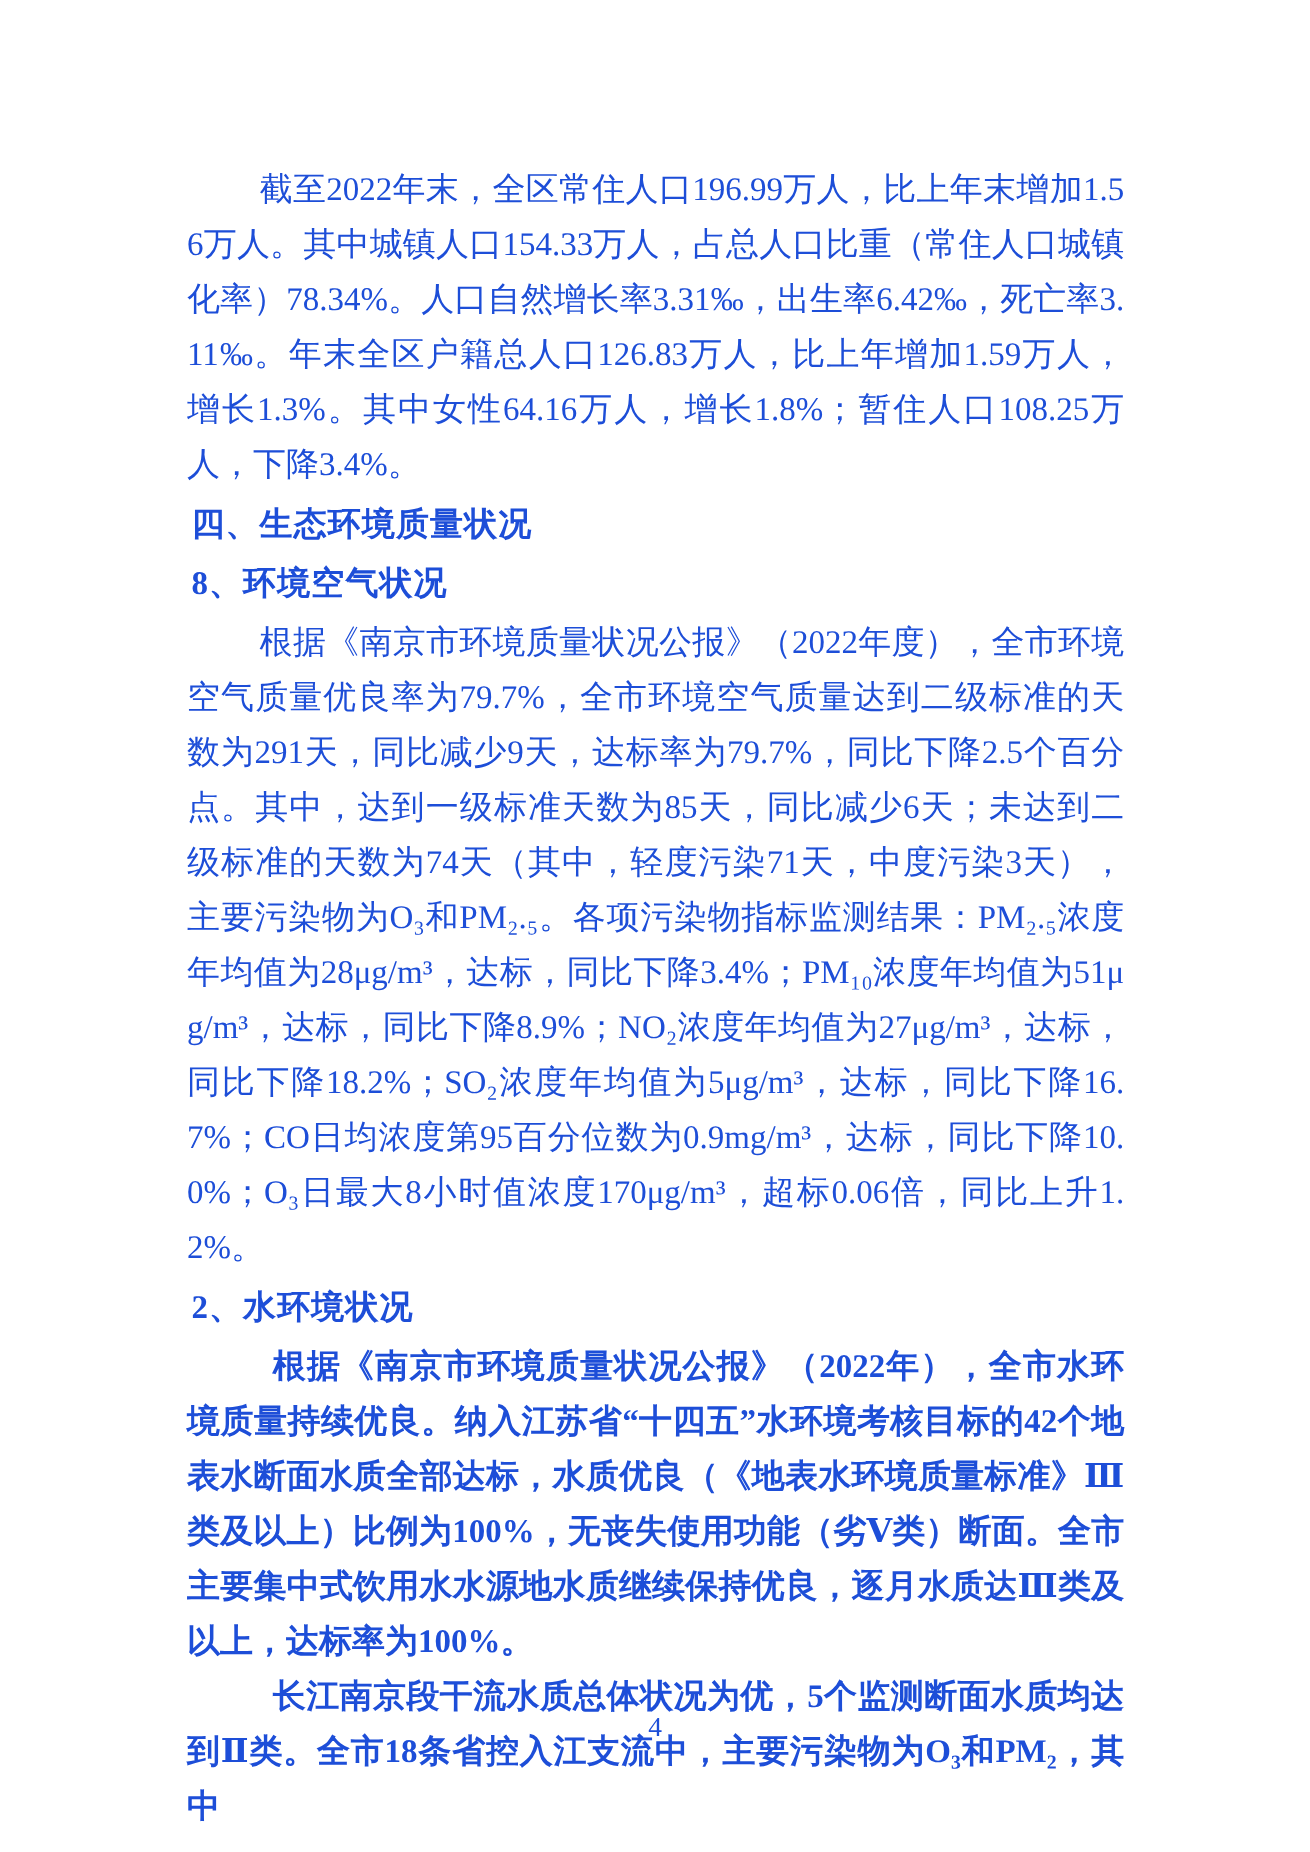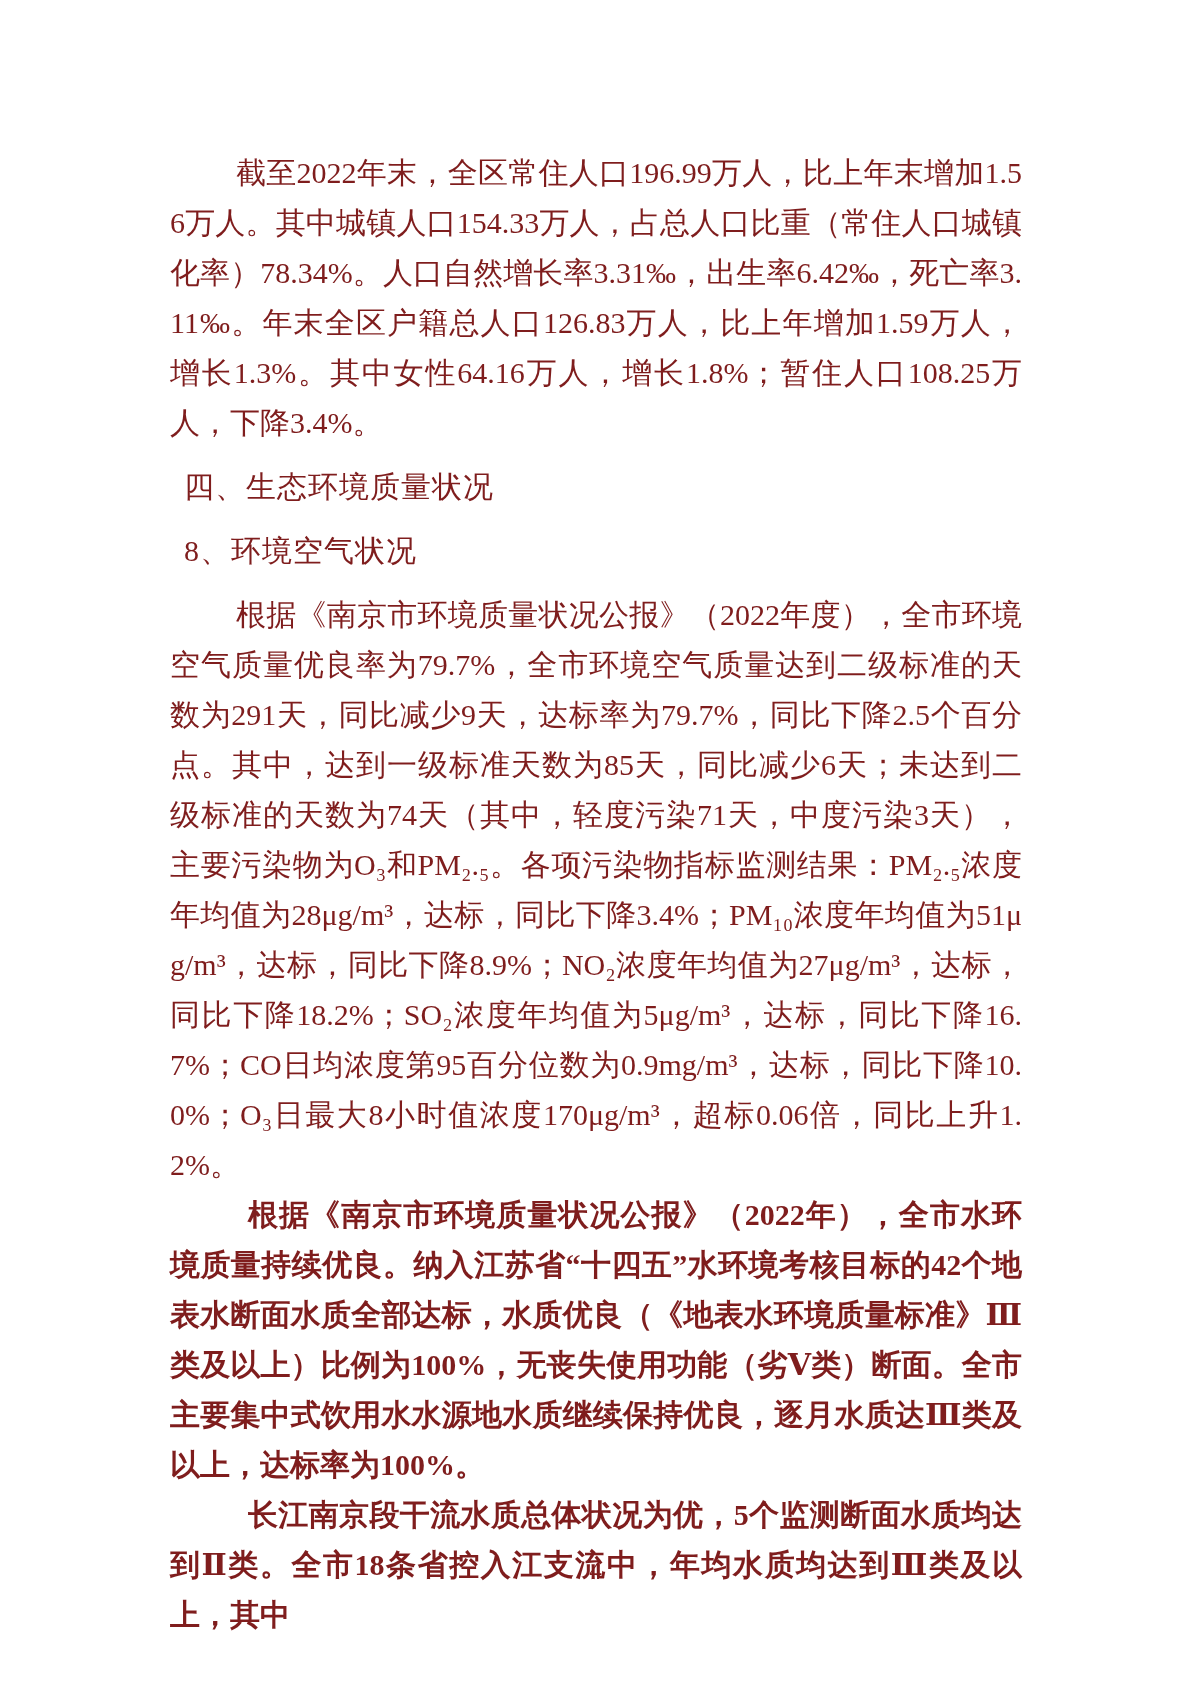--- a/index.html
+++ b/index.html
@@ -8,38 +8,38 @@
     background: #ffffff;
   }
   .page {
     position: relative;
     width: 1191px;
     height: 1684px;
     background: #ffffff;
     box-sizing: border-box;
     padding: 148px 169px 0 170px;
     font-family: "Liberation Serif", "DejaVu Serif", serif;
-    color: #7f1d1d;
+    color: #1d4ed8;
     font-size: 30px;
     line-height: 50px;
     text-align: justify;
   }
   .para {
     margin: 0;
     text-indent: 2.2em;
     word-break: break-all;
   }
   .para.indent-lg {
     text-indent: 2.6em;
     font-weight: bold;
   }
   .heading {
-    margin: 14px;
+    margin: 4px;
     font-size: 30px;
-    font-weight: normal;
+    font-weight: bold;
     line-height: 50px;
     text-align: left;
     text-indent: 0;
     letter-spacing: 1px;
   }
   .page-number {
     position: absolute;
     left: 0;
     right: 0;
     top: 1556px;
@@ -55,20 +55,21 @@
 <div class="page">
 
   <p class="para">截至2022年末，全区常住人口196.99万人，比上年末增加1.56万人。其中城镇人口154.33万人，占总人口比重（常住人口城镇化率）78.34%。人口自然增长率3.31‰，出生率6.42‰，死亡率3.11‰。年末全区户籍总人口126.83万人，比上年增加1.59万人，增长1.3%。其中女性64.16万人，增长1.8%；暂住人口108.25万人，下降3.4%。</p>
 
   <h2 class="heading">四、生态环境质量状况</h2>
 
   <h3 class="heading">8、环境空气状况</h3>
 
   <p class="para">根据《南京市环境质量状况公报》（2022年度），全市环境空气质量优良率为79.7%，全市环境空气质量达到二级标准的天数为291天，同比减少9天，达标率为79.7%，同比下降2.5个百分点。其中，达到一级标准天数为85天，同比减少6天；未达到二级标准的天数为74天（其中，轻度污染71天，中度污染3天），主要污染物为O₃和PM₂.₅。各项污染物指标监测结果：PM₂.₅浓度年均值为28μg/m³，达标，同比下降3.4%；PM₁₀浓度年均值为51μg/m³，达标，同比下降8.9%；NO₂浓度年均值为27μg/m³，达标，同比下降18.2%；SO₂浓度年均值为5μg/m³，达标，同比下降16.7%；CO日均浓度第95百分位数为0.9mg/m³，达标，同比下降10.0%；O₃日最大8小时值浓度170μg/m³，超标0.06倍，同比上升1.2%。</p>
 
+  <h3 class="heading">2、水环境状况</h3>
 
   <p class="para indent-lg">根据《南京市环境质量状况公报》（2022年），全市水环境质量持续优良。纳入江苏省“十四五”水环境考核目标的42个地表水断面水质全部达标，水质优良（《地表水环境质量标准》Ⅲ类及以上）比例为100%，无丧失使用功能（劣Ⅴ类）断面。全市主要集中式饮用水水源地水质继续保持优良，逐月水质达Ⅲ类及以上，达标率为100%。</p>
 
-  <p class="para indent-lg">长江南京段干流水质总体状况为优，5个监测断面水质均达到Ⅱ类。全市18条省控入江支流中，年均水质均达到Ⅲ类及以上，其中</p>
+  <p class="para indent-lg">长江南京段干流水质总体状况为优，5个监测断面水质均达到Ⅱ类。全市18条省控入江支流中，主要污染物为O₃和PM₂，其中</p>
 
   <div class="page-number">4</div>
 
 </div>
 
 </body></html>

